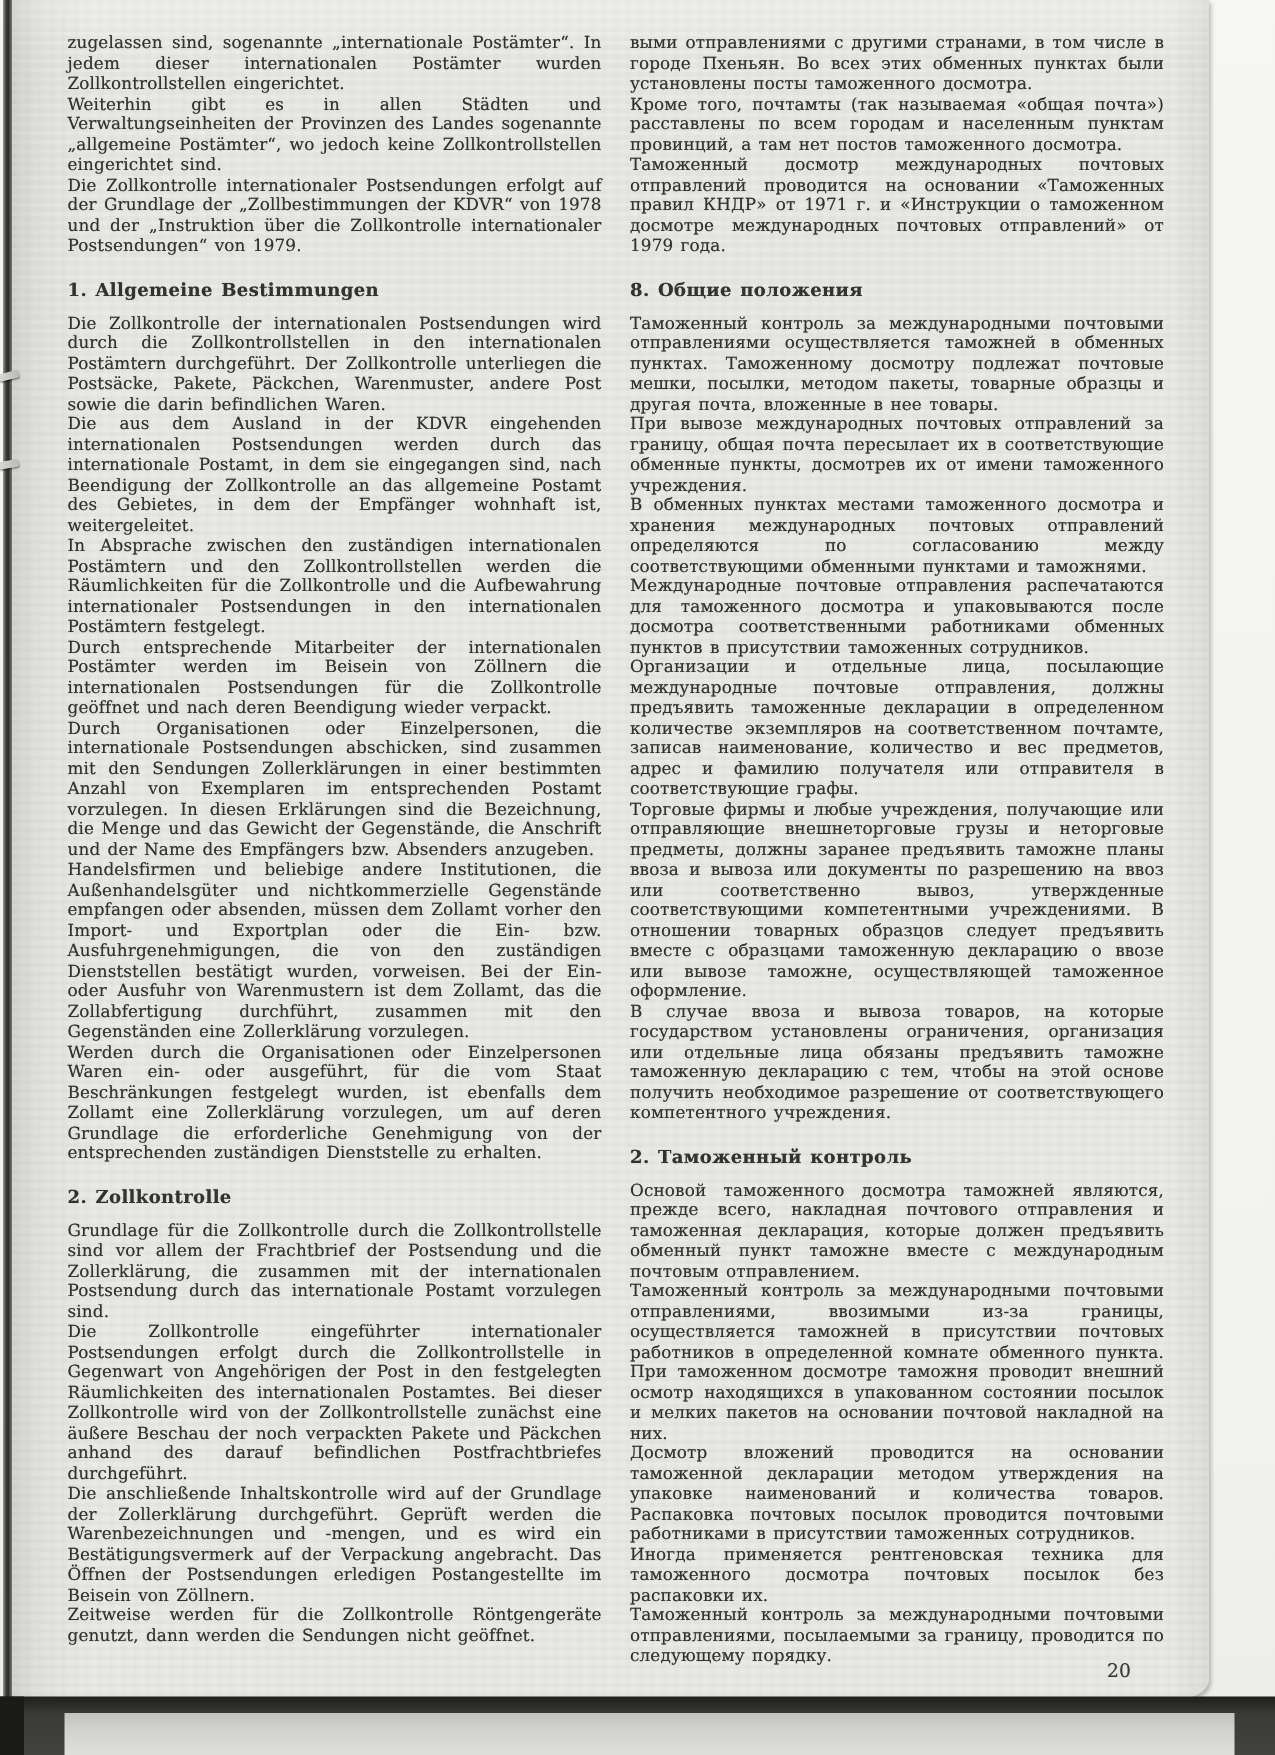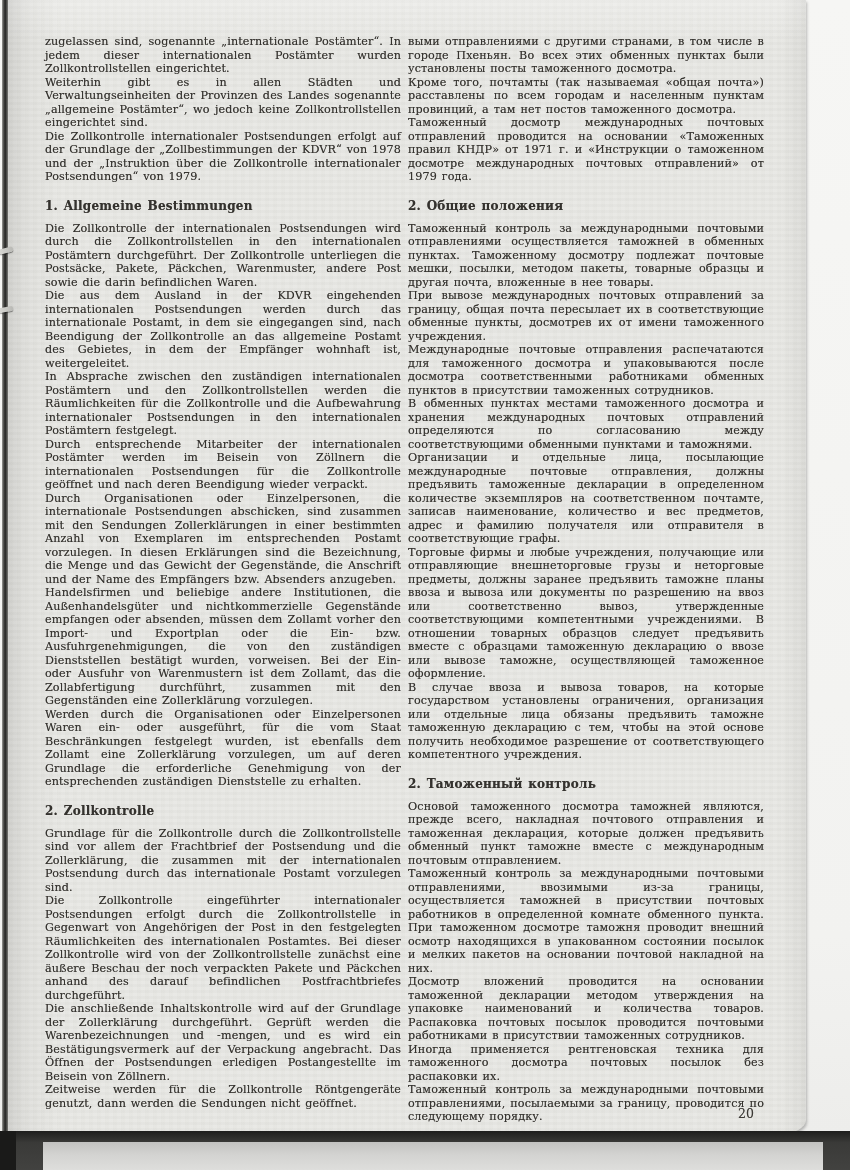--- a/index.html
+++ b/index.html
@@ -63,22 +63,21 @@
     position: absolute;
     left: 43px; top: 1142px;
     width: 780px; height: 28px;
     background: linear-gradient(180deg, #c2c2c0 0%, #d3d3d1 45%, #dededc 100%);
   }
   
   .columns {
     position: absolute;
     left: 40px; top: 22px;
     display: flex;
-    gap: 7px;
-    margin-top: 13px;
+    gap: 19px;
   }
   .col {
     width: 356px;
     text-align: justify;
     font-size: 11.2px;
     line-height: 13.5px;
     color: #34322e;
     letter-spacing: 0.1px;
     word-spacing: 1.2px;
     text-shadow: 0 0 0.5px rgba(52,50,46,0.55);
@@ -128,25 +127,25 @@
         <p>Die Zollkontrolle eingeführter internationaler Postsendungen erfolgt durch die Zollkontrollstelle in Gegenwart von Angehörigen der Post in den festgelegten Räumlichkeiten des internationalen Postamtes. Bei dieser Zollkontrolle wird von der Zollkontrollstelle zunächst eine äußere Beschau der noch verpackten Pakete und Päckchen anhand des darauf befindlichen Postfrachtbriefes durchgeführt.</p>
         <p>Die anschließende Inhaltskontrolle wird auf der Grundlage der Zollerklärung durchgeführt. Geprüft werden die Warenbezeichnungen und -mengen, und es wird ein Bestätigungsvermerk auf der Verpackung angebracht. Das Öffnen der Postsendungen erledigen Postangestellte im Beisein von Zöllnern.</p>
         <p>Zeitweise werden für die Zollkontrolle Röntgengeräte genutzt, dann werden die Sendungen nicht geöffnet.</p>
       </div>
 
       <div class="col" lang="ru">
         <p>выми отправлениями с другими странами, в том числе в городе Пхеньян. Во всех этих обменных пунктах были установлены посты таможенного досмотра.</p>
         <p>Кроме того, почтамты (так называемая «общая почта») расставлены по всем городам и населенным пунктам провинций, а там нет постов таможенного досмотра.</p>
         <p>Таможенный досмотр международных почтовых отправлений проводится на основании «Таможенных правил КНДР» от 1971 г. и «Инструкции о таможенном досмотре международных почтовых отправлений» от 1979 года.</p>
 
-        <h2>2.  Общие положения</h2>
+        <h2>8.  Общие положения</h2>
         <p>Таможенный контроль за международными почтовыми отправлениями осуществляется таможней в обменных пунктах. Таможенному досмотру подлежат почтовые мешки, посылки, методом пакеты, товарные образцы и другая почта, вложенные в нее товары.</p>
         <p>При вывозе международных почтовых отправлений за границу, общая почта пересылает их в соответствующие обменные пункты, досмотрев их от имени таможенного учреждения.</p>
+        <p>В обменных пунктах местами таможенного досмотра и хранения международных почтовых отправлений определяются по согласованию между соответствующими обменными пунктами и таможнями.</p>
         <p>Международные почтовые отправления распечатаются для таможенного досмотра и упаковываются после досмотра соответственными работниками обменных пунктов в присутствии таможенных сотрудников.</p>
-        <p>В обменных пунктах местами таможенного досмотра и хранения международных почтовых отправлений определяются по согласованию между соответствующими обменными пунктами и таможнями.</p>
         <p>Организации и отдельные лица, посылающие международные почтовые отправления, должны предъявить таможенные декларации в определенном количестве экземпляров на соответственном почтамте, записав наименование, количество и вес предметов, адрес и фамилию получателя или отправителя в соответствующие графы.</p>
         <p>Торговые фирмы и любые учреждения, получающие или отправляющие внешнеторговые грузы и неторговые предметы, должны заранее предъявить таможне планы ввоза и вывоза или документы по разрешению на ввоз или соответственно вывоз, утвержденные соответствующими компетентными учреждениями. В отношении товарных образцов следует предъявить вместе с образцами таможенную декларацию о ввозе или вывозе таможне, осуществляющей таможенное оформление.</p>
         <p>В случае ввоза и вывоза товаров, на которые государством установлены ограничения, организация или отдельные лица обязаны предъявить таможне таможенную декларацию с тем, чтобы на этой основе получить необходимое разрешение от соответствующего компетентного учреждения.</p>
 
         <h2>2.  Таможенный контроль</h2>
         <p>Основой таможенного досмотра таможней являются, прежде всего, накладная почтового отправления и таможенная декларация, которые должен предъявить обменный пункт таможне вместе с международным почтовым отправлением.</p>
         <p>Таможенный контроль за международными почтовыми отправлениями, ввозимыми из-за границы, осуществляется таможней в присутствии почтовых работников в определенной комнате обменного пункта. При таможенном досмотре таможня проводит внешний осмотр находящихся в упакованном состоянии посылок и мелких пакетов на основании почтовой накладной на них.</p>
         <p>Досмотр вложений проводится на основании таможенной декларации методом утверждения на упаковке наименований и количества товаров. Распаковка почтовых посылок проводится почтовыми работниками в присутствии таможенных сотрудников.</p>
         <p>Иногда применяется рентгеновская техника для таможенного досмотра почтовых посылок без распаковки их.</p>
         <p>Таможенный контроль за международными почтовыми отправлениями, посылаемыми за границу, проводится по следующему порядку.</p>

